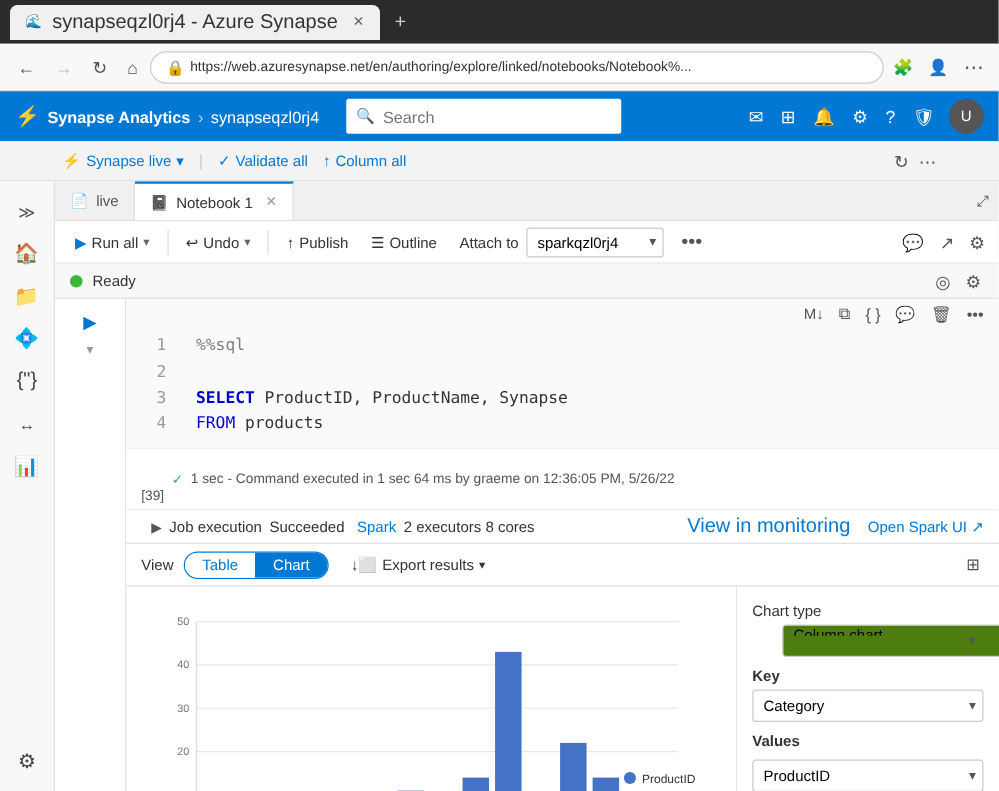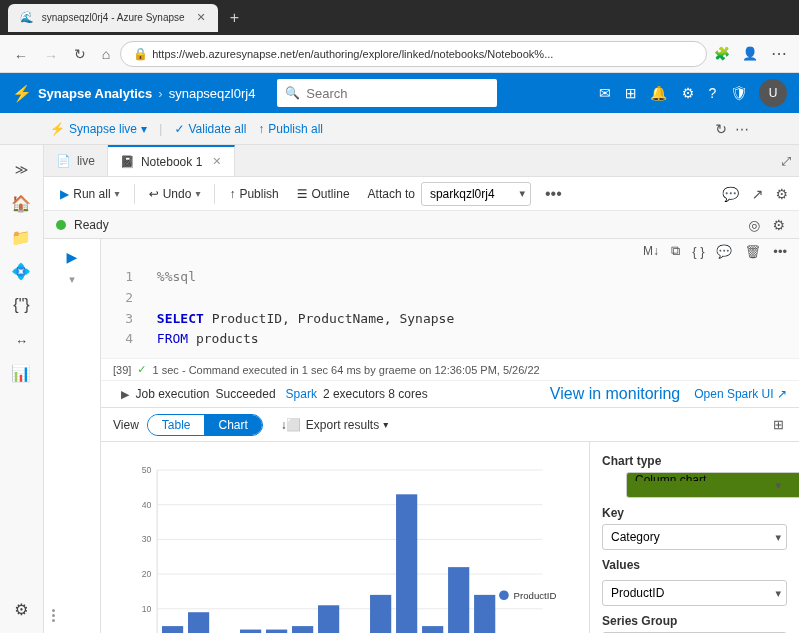--- a/index.html
+++ b/index.html
@@ -9,21 +9,21 @@
     ::-webkit-scrollbar { width: 6px; height: 6px; }
     ::-webkit-scrollbar-track { background: #f0f0f0; }
     ::-webkit-scrollbar-thumb { background: #ccc; border-radius: 3px; }
   </style>
 </head>
 <body>
 
 <div style="background:#2b2b2b; height:35px; display:flex; align-items:center; padding:0 8px; gap:6px;">
   <div style="background:#f0f0f0; border-radius:6px 6px 0 0; padding:4px 12px; font-size:12px; display:flex; align-items:center; gap:8px; height:28px; color:#333; min-width:160px;">
     <span style="color:#0078d4; font-size:11px;">🌊</span>
-    <span style="font-size:10px;">synapseqzl0rj4 - Azure Synapse</span>
+    <span style="font-size:16px;">synapseqzl0rj4 - Azure Synapse</span>
     <span style="color:#666; font-size:11px; margin-left:4px;">✕</span>
   </div>
   <button style="background:none; border:none; color:#ccc; font-size:16px; cursor:pointer; padding:2px 6px;">+</button>
 </div>
 
 <div style="background:#f8f8f8; height:38px; display:flex; align-items:center; padding:0 8px; gap:4px; border-bottom:1px solid #ddd;">
   <button style="background:none; border:none; cursor:pointer; color:#555; font-size:14px; padding:4px 6px; border-radius:3px;">←</button>
   <button style="background:none; border:none; cursor:pointer; color:#bbb; font-size:14px; padding:4px 6px; border-radius:3px;">→</button>
   <button style="background:none; border:none; cursor:pointer; color:#555; font-size:14px; padding:4px 6px; border-radius:3px;">↻</button>
   <button style="background:none; border:none; cursor:pointer; color:#555; font-size:14px; padding:4px 6px; border-radius:3px;">⌂</button>
@@ -62,21 +62,21 @@
     <span>Synapse live</span>
     <span>▾</span>
   </div>
   <span style="color:#ccc;">|</span>
   <div style="display:flex; align-items:center; gap:4px; font-size:12px; color:#0078d4; cursor:pointer;">
     <span>✓</span>
     <span>Validate all</span>
   </div>
   <div style="display:flex; align-items:center; gap:4px; font-size:12px; color:#0078d4; cursor:pointer;">
     <span>↑</span>
-    <span>Publish all</span>
+    <span>Column all</span>
   </div>
   <div style="margin-left:auto; display:flex; gap:8px;">
     <button style="background:none; border:none; cursor:pointer; color:#555; font-size:14px;">↻</button>
     <button style="background:none; border:none; cursor:pointer; color:#555; font-size:14px;">⋯</button>
   </div>
 </div>
 
 <div style="display:flex; height:calc(633px - 35px - 38px - 40px - 32px);">
 
   <div style="width:44px; background:#f8f8f8; border-right:1px solid #e0e0e0; display:flex; flex-direction:column; align-items:center; padding:8px 0; gap:2px;">
@@ -185,21 +185,21 @@
               <span style="color:#333;">ProductID, ProductName, Synapse</span>
             </div>
             <div>
               <span style="display:inline-block; width:20px; color:#999; text-align:right; margin-right:16px; user-select:none;">4</span>
               <span style="color:#0000cd; font-weight:500;">FROM </span>
               <span style="color:#333;">products</span>
             </div>
           </div>
 
           <div style="padding:4px 12px; font-size:11px; color:#555; display:flex; align-items:center; gap:6px; background:white; border-top:1px solid #f0f0f0;">
-            <span style="color:#555; font-size:11px;">[39]</span>
+            <span style="color:#555; font-size:11px;margin-top:28px;">[39]</span>
             <span style="color:#3db83d;">✓</span>
             <span>1 sec - Command executed in 1 sec 64 ms by graeme on 12:36:05 PM, 5/26/22</span>
           </div>
 
           <div style="padding:4px 12px 4px 20px; font-size:12px; color:#333; display:flex; align-items:center; gap:6px; background:white; border-top:1px solid #f0f0f0;">
             <span style="cursor:pointer; color:#555; font-size:11px;">▶</span>
             <span>Job execution</span>
             <span style="font-weight:500;text-align:right;">Succeeded</span>
             <span style="color:#0078d4; margin-left:4px;">Spark</span>
             <span>2 executors 8 cores</span>
@@ -297,21 +297,21 @@
                   <text transform="rotate(-45,363,200)" x="363" y="200" font-size="8" fill="#555" text-anchor="end">Touring Bikes</text>
                   <text transform="rotate(-45,390,200)" x="390" y="200" font-size="8" fill="#555" text-anchor="end">Wheels</text>
 
                   <circle cx="410" cy="140" r="5" fill="#4472c4"></circle>
                   <text x="420" y="144" font-size="10" fill="#333">ProductID</text>
                 </svg>
               </div>
 
               <div style="width:210px; border-left:1px solid #e0e0e0; padding:12px; overflow-y:auto; background:white; flex-shrink:0;">
 
-                <div style="font-size:12px; font-weight:700; color:#333; margin-bottom:4px;">Chart type</div>
+                <div style="font-size:12px; font-weight:400; color:#333; margin-bottom:4px;">Chart type</div>
                 <div style="position:relative;">
                   <select style="width:100%; height:26px; border:1px solid #ccc; border-radius:3px; font-size:12px; padding:0 24px 16px 8px; background:#4d7c0f; cursor:pointer; appearance:none;margin-left:24px;">
                     <option value="Column chart">Column chart</option>
                   </select>
                   <span style="position:absolute; right:6px; top:50%; transform:translateY(-50%); font-size:11px; color:#555; pointer-events:none;">▾</span>
                 </div>
 
                 <div style="font-size:12px; font-weight:600; color:#333; margin-bottom:4px; margin-top:8px;">Key</div>
                 <div style="position:relative;">
                   <select style="width:100%; height:26px; border:1px solid #ccc; border-radius:3px; font-size:12px; padding:0 24px 0 8px; background:white; cursor:pointer; appearance:none;">

